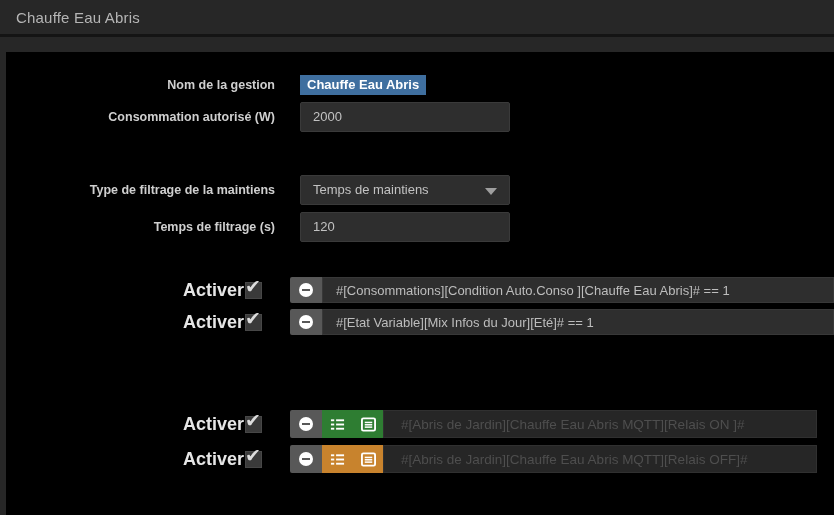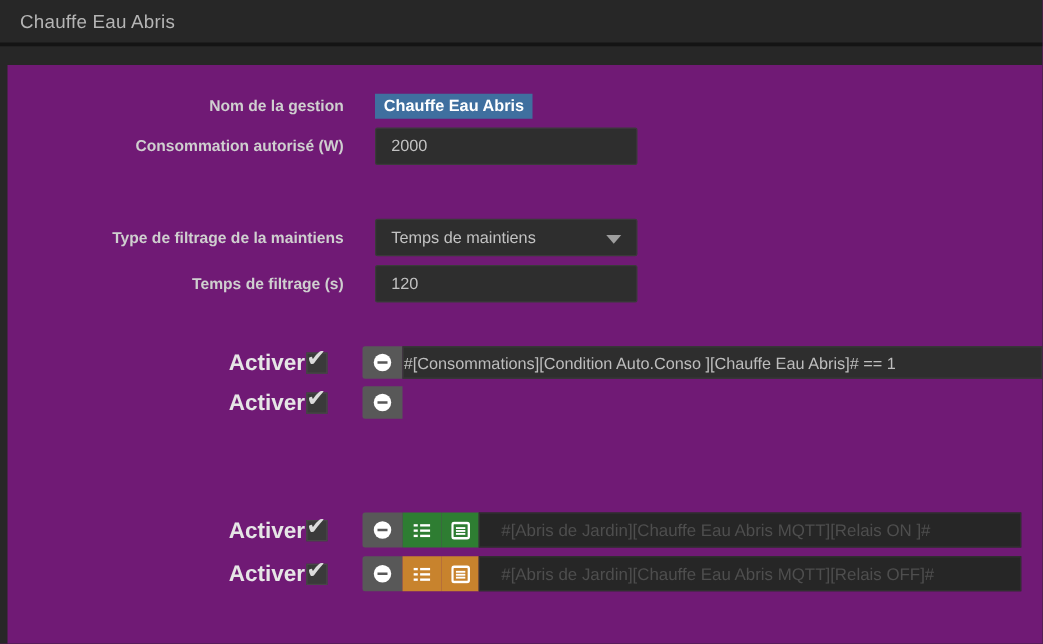--- a/index.html
+++ b/index.html
@@ -5,21 +5,21 @@
   * { margin:0; padding:0; box-sizing:border-box; }
   html,body { width:834px; height:515px; overflow:hidden; }
   body { background:#272727; font-family:"Liberation Sans", sans-serif; position:relative; }
 
   
   .titlebar { position:absolute; top:0; left:0; right:0; height:37px; background:#272727;
               border-bottom:3px solid #141414; display:flex; align-items:center; }
   .titlebar .title { color:#b5b5b5; font-size:15px; padding-left:16px; letter-spacing:.2px; }
 
   
-  .panel { position:absolute; top:52px; left:6px; right:0; bottom:0; background:#701a75; }
+  .panel { position:absolute; top:52px; left:6px; right:0; bottom:0; background:#000000; }
 
   
   .frow { position:absolute; left:0; right:0; height:30px; }
   .frow .flabel { position:absolute; left:0; top:0; width:269px; text-align:right;
                   line-height:30px; font-size:12.5px; font-weight:bold; color:#cfcfcf; }
   .finput { position:absolute; left:294px; top:0; width:210px; height:30px; background:#2e2e2e;
             border:1px solid #3a3a3a; border-radius:2px; color:#c2c2c2; font-size:13px;
             line-height:28px; padding-left:12px; }
   .fselect { cursor:pointer; }
   .caret { position:absolute; right:12px; top:12px; width:0; height:0;
@@ -39,21 +39,21 @@
   
   .crow { position:absolute; left:0; right:0; }
   .btn { position:absolute; top:0; height:100%; display:flex; align-items:center;
          justify-content:center; cursor:pointer; }
   .btn-minus { left:284px; width:32px; background:#585858; border-radius:2px 0 0 2px; }
   .minus-icon { width:14px; height:14px; border-radius:50%; background:#ffffff; position:relative; }
   .minus-icon::after { content:""; position:absolute; left:3px; top:6px; width:8px; height:2px;
                        background:#585858; }
   .expr-input { position:absolute; left:316px; right:0; top:0; height:100%; background:#2e2e2e;
                 border:1px solid #383838; color:#bdbdbd; font-size:13px; display:flex;
-                align-items:center; white-space:nowrap; overflow:hidden; }
+                align-items:center; padding-left:13px; white-space:nowrap; overflow:hidden; }
   .cmd-input { position:absolute; left:377px; right:17px; top:0; height:100%; background:#262626;
                border:1px solid #303030; color:#4e4e4e; font-size:13.5px; display:flex;
                align-items:center; padding-left:17px; white-space:nowrap; overflow:hidden; }
   .btn-c1 { left:316px; width:31px; }
   .btn-c2 { left:347px; width:30px; }
   .icon-svg { display:block; }
 </style>
 </head>
 <body>
 
@@ -103,20 +103,21 @@
   <div class="crow" style="top:257px;height:26px">
     <div class="activer">
       <span class="alabel">Activer</span>
       <span class="checkbox">
           <span class="check">✔</span>
         </span>
     </div>
     <div class="btn btn-minus">
       <span class="minus-icon"></span>
     </div>
+    <div class="expr-input">#[Etat Variable][Mix Infos du Jour][Eté]# == 1</div>
   </div>
 
   <div class="crow" style="top:358px;height:28px">
     <div class="activer">
       <span class="alabel">Activer</span>
       <span class="checkbox">
           <span class="check">✔</span>
         </span>
     </div>
     <div class="btn btn-minus">

